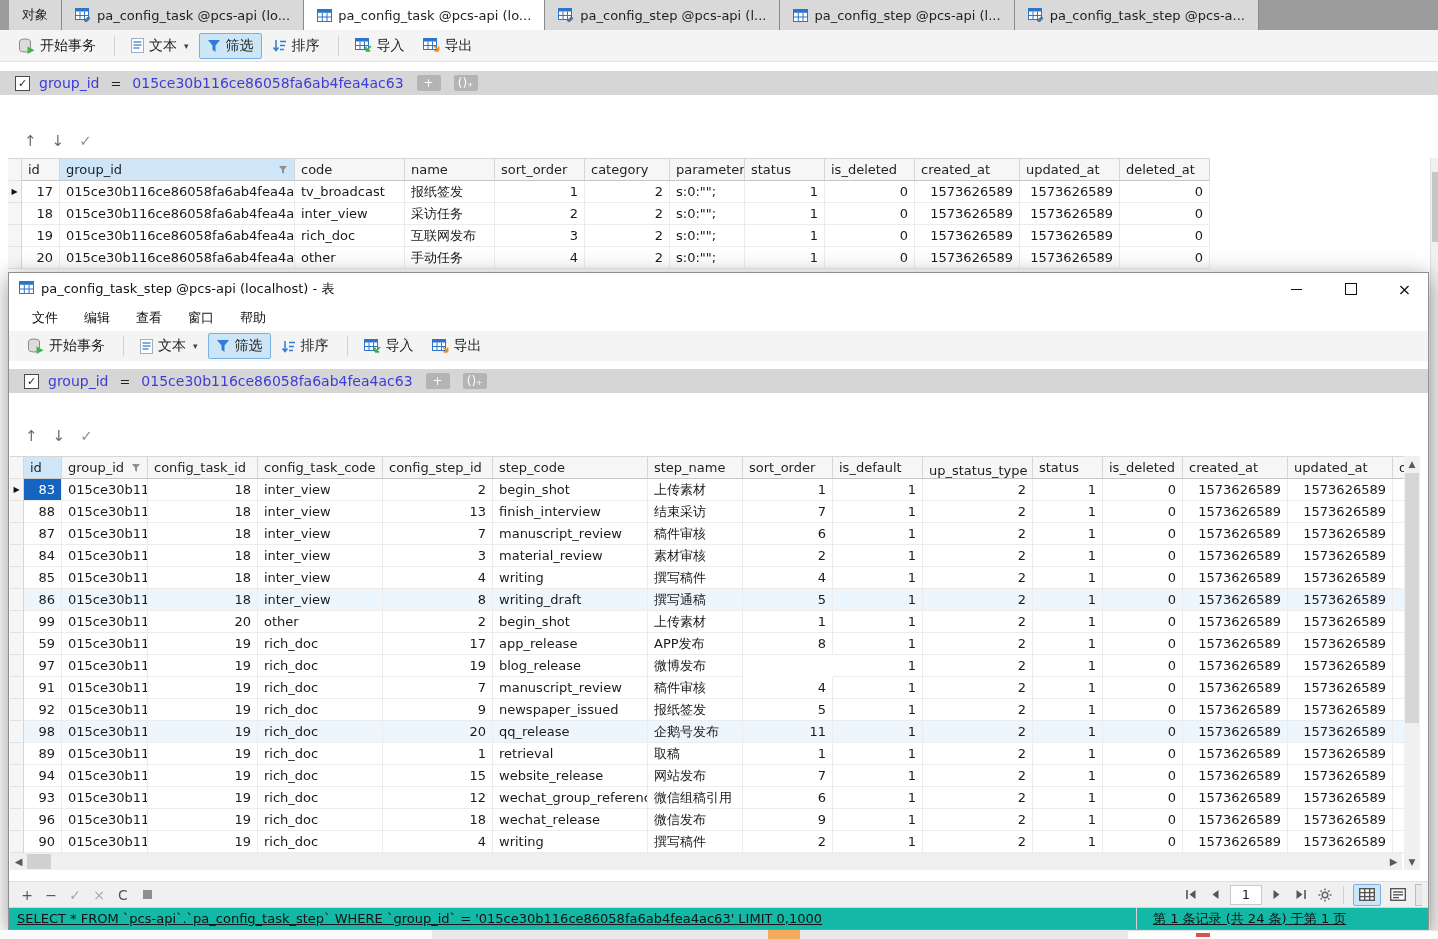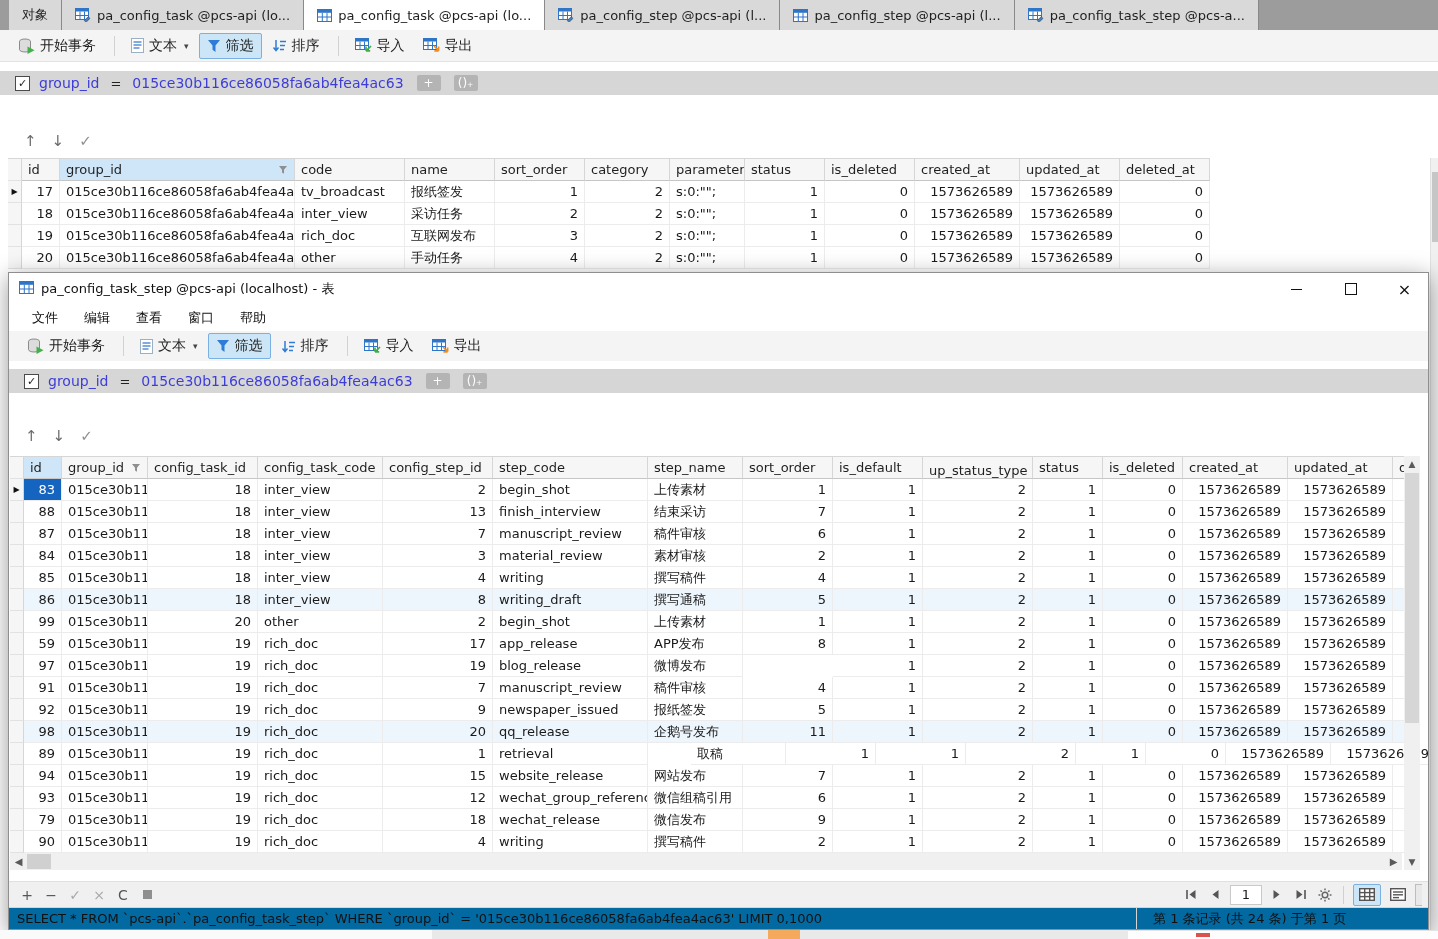--- a/index.html
+++ b/index.html
@@ -94,21 +94,21 @@
   .stopsq{width:9px;height:9px;background:#8f8f8f;}
   .rec-spacer{flex:1;}
   .pgbtn{width:24px;display:flex;align-items:center;justify-content:center;}
   .pagebox{width:30px;height:18px;background:#fff;border:1px solid #c9c9c9;display:flex;align-items:center;justify-content:center;font-size:13px;margin:0 3px;}
   .viewbtn{width:26px;height:20px;display:flex;align-items:center;justify-content:center;border:1px solid transparent;border-radius:2px;margin-left:3px;}
   .viewbtn.active{background:#cde6f7;border-color:#79b2e2;}
   .vsep{width:1px;height:18px;background:#d0d0d0;margin:0 6px;}
   .cutbtn{width:6px;height:20px;border:1px solid #bdbdbd;border-right:none;background:#e8e8e8;margin-left:3px;}
 
   
-  .statusbar{height:22px;flex:none;background:#0369a1;border-top:1px solid #d5d5d5;display:flex;align-items:center;box-sizing:border-box;}
+  .statusbar{height:22px;flex:none;background:#14b8a6;border-top:1px solid #d5d5d5;display:flex;align-items:center;box-sizing:border-box;text-decoration:underline;}
   .sqltext{flex:1;padding-left:8px;font-size:13px;color:#111;white-space:nowrap;overflow:hidden;}
   .recinfo{width:292px;flex:none;border-left:1px solid #d5d5d5;height:100%;display:flex;align-items:center;padding-left:16px;box-sizing:border-box;font-size:13px;color:#111;white-space:nowrap;}
 
   
   .taskbar{position:absolute;left:0;bottom:0;width:1438px;height:9px;background:#fafafa;}
   .taskbar .mid{position:absolute;left:432px;width:696px;height:9px;background:#e9e9e9;}
   .taskbar .orange{position:absolute;left:768px;width:32px;height:9px;background:#f5a95c;}
   .taskbar .reddash{position:absolute;left:1196px;width:14px;height:4px;top:3px;background:#d9534f;}
   .taskbar .right{position:absolute;left:1128px;width:310px;height:9px;background:#fdfdfd;border-top:1px solid #e4e4e4;box-sizing:border-box;}
 </style>
@@ -782,21 +782,21 @@
             <div class="td" style="width: 12px;"></div>
           </div>
           <div class="tr">
             <div class="gutter"></div>
             <div class="td r" style="width: 38px;">89</div>
             <div class="td" style="width: 86px;">015ce30b116c</div>
             <div class="td r" style="width: 110px;">19</div>
             <div class="td" style="width: 125px;">rich_doc</div>
             <div class="td r" style="width: 110px;">1</div>
             <div class="td" style="width: 155px;">retrieval</div>
-            <div class="td" style="width: 95px; margin-left: 43px;">取稿</div>
+            <div class="td" style="width: 95px;">取稿</div>
             <div class="td r" style="width: 90px;">1</div>
             <div class="td r" style="width: 90px;">1</div>
             <div class="td r" style="width: 110px;">2</div>
             <div class="td r" style="width: 70px;">1</div>
             <div class="td r" style="width: 80px;">0</div>
             <div class="td r" style="width: 105px;">1573626589</div>
             <div class="td r" style="width: 105px;">1573626589</div>
             <div class="td" style="width: 12px;"></div>
           </div>
           <div class="tr">
@@ -830,21 +830,21 @@
             <div class="td r" style="width: 90px;">1</div>
             <div class="td r" style="width: 110px;">2</div>
             <div class="td r" style="width: 70px;">1</div>
             <div class="td r" style="width: 80px;">0</div>
             <div class="td r" style="width: 105px;">1573626589</div>
             <div class="td r" style="width: 105px;">1573626589</div>
             <div class="td" style="width: 12px;"></div>
           </div>
           <div class="tr">
             <div class="gutter"></div>
-            <div class="td r" style="width: 38px;">79</div>
+            <div class="td r" style="width: 38px;">96</div>
             <div class="td" style="width: 86px;">015ce30b116c</div>
             <div class="td r" style="width: 110px;">19</div>
             <div class="td" style="width: 125px;">rich_doc</div>
             <div class="td r" style="width: 110px;">18</div>
             <div class="td" style="width: 155px;">wechat_release</div>
             <div class="td" style="width: 95px;">微信发布</div>
             <div class="td r" style="width: 90px;">9</div>
             <div class="td r" style="width: 90px;">1</div>
             <div class="td r" style="width: 110px;">2</div>
             <div class="td r" style="width: 70px;">1</div>

